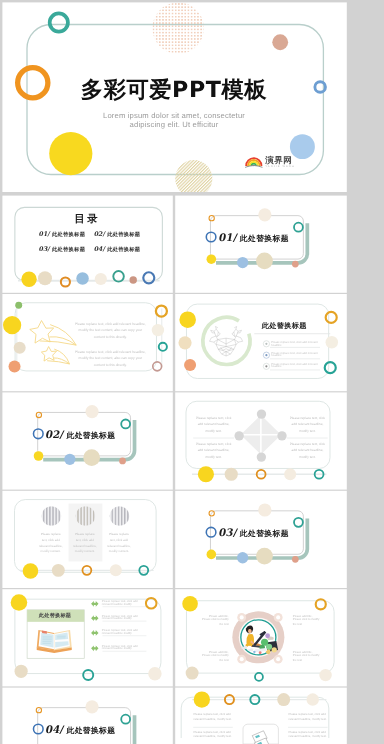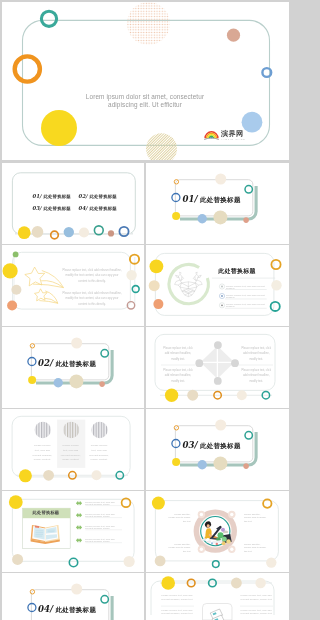--- a/index.html
+++ b/index.html
@@ -123,20 +123,21 @@
       <circle cx="25.3" cy="67" r="12.6" fill="none" stroke="#f0941f" stroke-width="4.4"></circle>
 
       <circle cx="57" cy="126" r="18" fill="#f8d91f"></circle>
 
       <circle cx="231.5" cy="33.2" r="6.6" fill="#d9a894"></circle>
 
       <circle cx="264.8" cy="70.5" r="4.4" fill="none" stroke="#6d9ed2" stroke-width="2.4"></circle>
 
       <circle cx="250" cy="120.2" r="10.4" fill="#a9cbec"></circle>
     </svg>
+    <div class="tx t1-title">多彩可爱PPT模板</div>
     <div class="tx t1-sub">
       <div>Lorem ipsum dolor sit amet, consectetur</div>
       <div>adipiscing elit. Ut efficitur</div>
     </div>
     <div class="tx t1-logo">
       <svg width="15" height="10" viewBox="0 0 30 20">
         <g stroke-width="3.0" fill="none">
           <path d="M2.2 16.5 A12.8 12.8 0 0 1 27.8 16.5" stroke="#e8412f"></path>
           <path d="M5.2 16.5 A9.8 9.8 0 0 1 24.8 16.5" stroke="#f5a623"></path>
           <path d="M8.2 16.5 A6.8 6.8 0 0 1 21.8 16.5" stroke="#f7e11e"></path>
@@ -158,20 +159,21 @@
       <line x1="13" y1="70.8" x2="131" y2="70.8" stroke="#e5e9e9" stroke-width="1.4"></line>
       <circle cx="22.2" cy="69.7" r="6.4" fill="#f8d31f"></circle>
       <circle cx="35.5" cy="68.9" r="5.8" fill="#e8dcc5"></circle>
       <circle cx="52.5" cy="72" r="3.8" fill="none" stroke="#e08c24" stroke-width="1.7"></circle>
       <circle cx="66.8" cy="69.1" r="5.2" fill="#97bede"></circle>
       <circle cx="82" cy="69.5" r="5.1" fill="#f4ece0"></circle>
       <circle cx="96.8" cy="67.3" r="4.4" fill="none" stroke="#39a08e" stroke-width="1.6"></circle>
       <circle cx="109" cy="70.4" r="3.1" fill="#cb9683"></circle>
       <circle cx="122" cy="68.5" r="4.6" fill="none" stroke="#4a79b4" stroke-width="1.8"></circle>
     </svg>
+    <div class="tx toc-h">目录</div>
     <div class="tx toc-list">
       <div class="toc-item">
         <span class="tn">01/</span>
         <span class="tl">此处替换标题</span>
       </div>
       <div class="toc-item">
         <span class="tn">02/</span>
         <span class="tl">此处替换标题</span>
       </div>
       <div class="toc-item">

